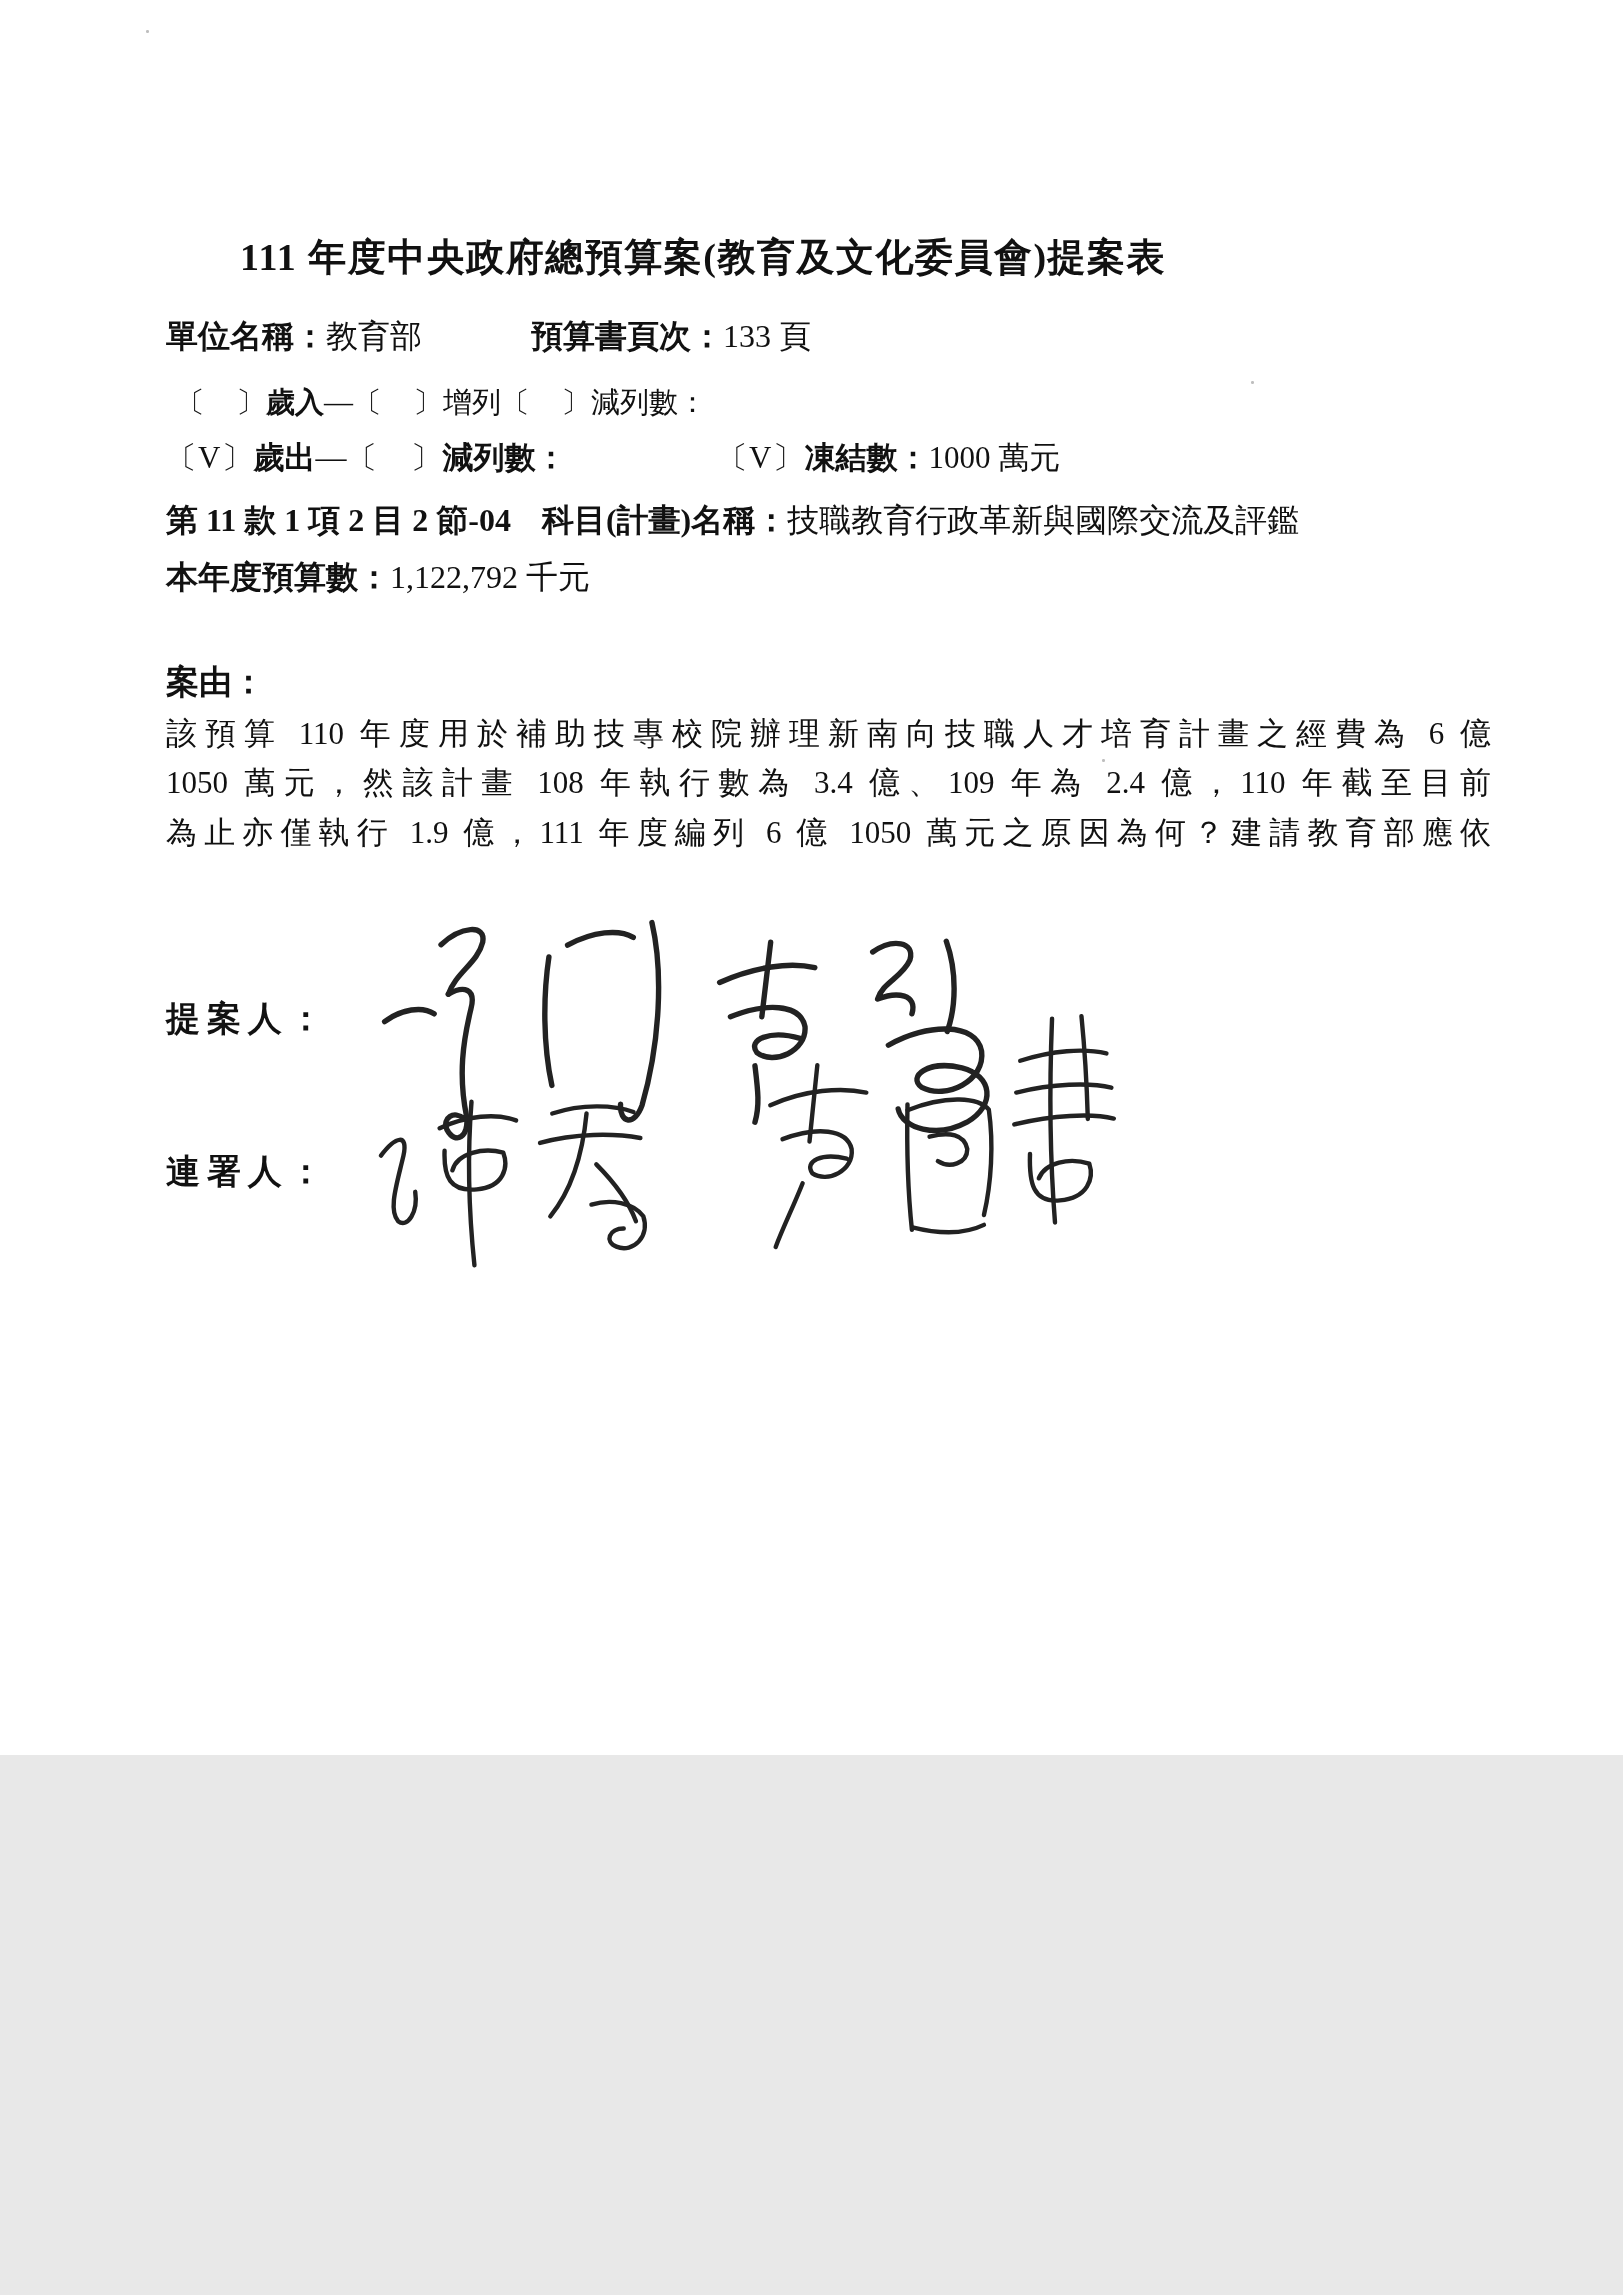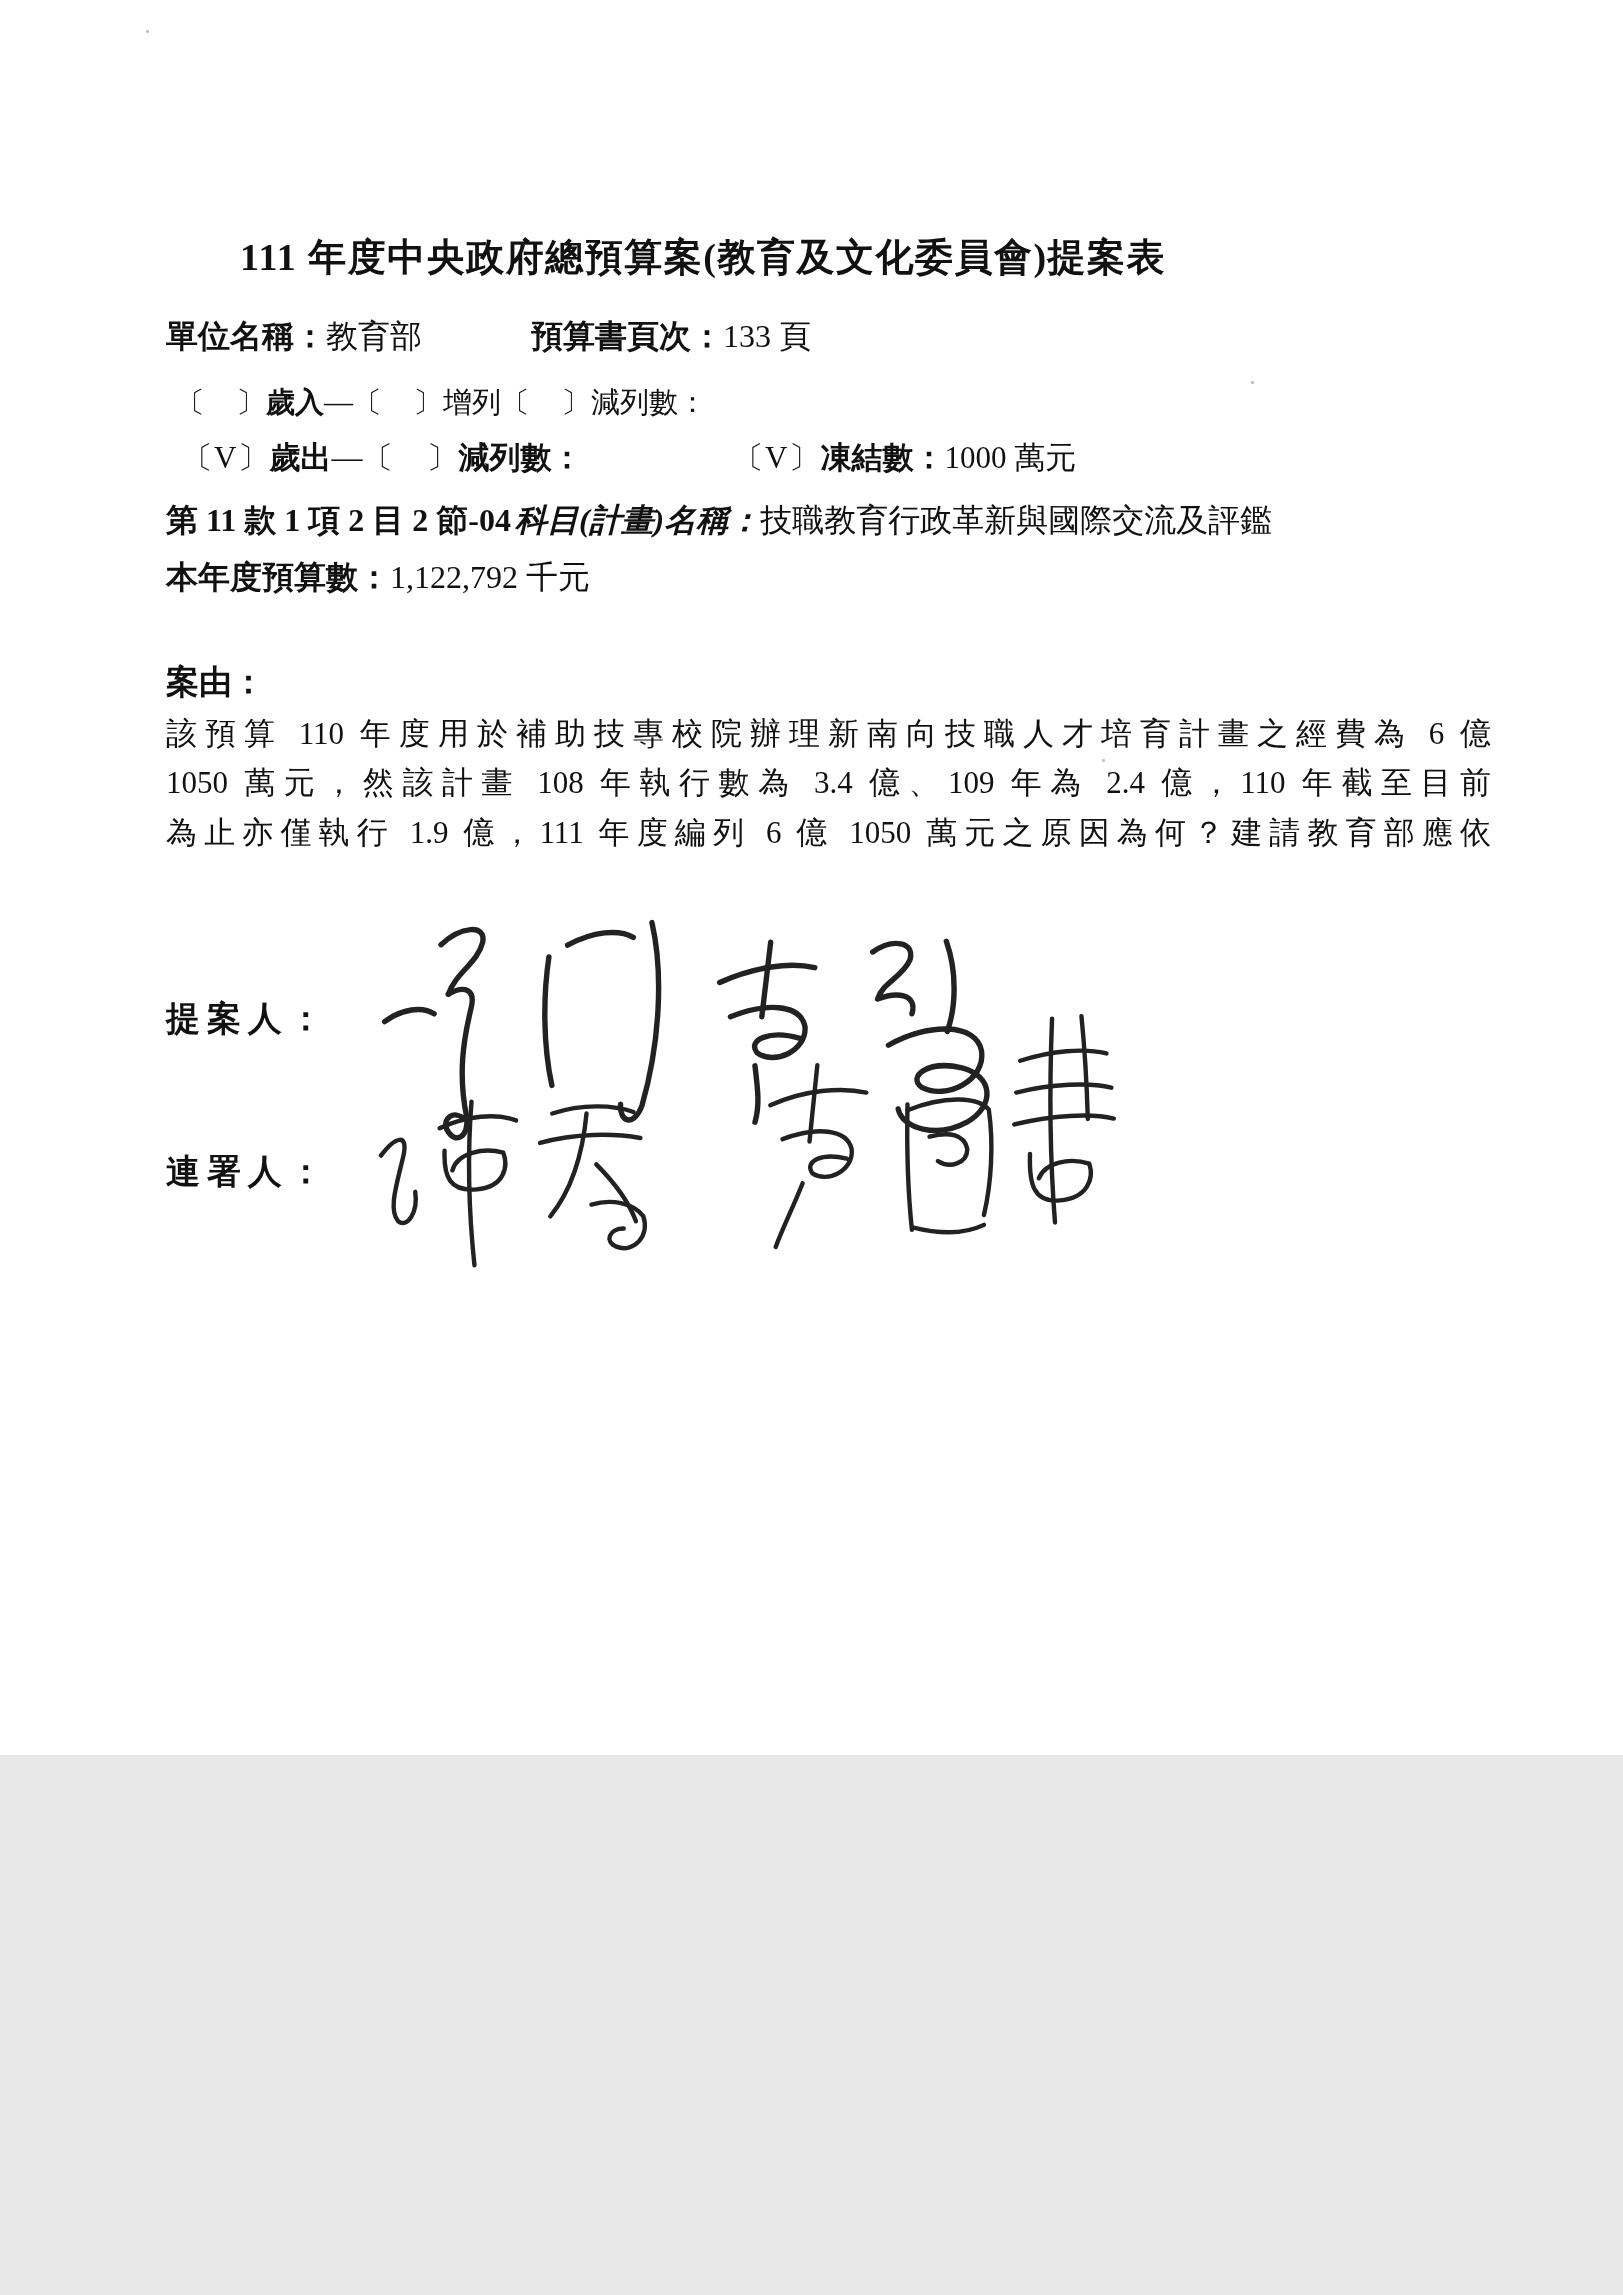--- a/index.html
+++ b/index.html
@@ -14,25 +14,25 @@
   .abs{position:absolute;}
   .b{font-weight:bold;}
   .line{white-space:nowrap;}
   #title{
     left:240px;top:232px;
     font-size:38px;font-weight:bold;letter-spacing:1.5px;
   }
   #unit-line{left:166px;top:315px;font-size:32px;width:1422px;}
   #unit-line .grp2{position:absolute;left:365px;top:0;text-align:right;}
   #cb-row-1{left:176px;top:383px;font-size:29px;}
-  #cb-row-2{left:182px;top:437px;font-size:31px;width:1177px;}
+  #cb-row-2{left:166px;top:437px;font-size:31px;width:1177px;}
   #cb-row-2 .grp2{position:absolute;left:551px;top:0;}
   .cb{font-weight:normal;letter-spacing:1px;}
   #item-line{left:166px;top:499px;font-size:32px;}
-  #item-line .subject-label{margin-left:4px;font-style:italic;}
+  #item-line .subject-label{margin-left:31px;}
   #budget-line{left:166px;top:556px;font-size:32px;}
   #case-label{left:166px;top:660px;font-size:33px;font-weight:bold;}
   .case-line{
     position:absolute;left:166px;width:1325px;
     font-size:31px;line-height:47px;white-space:nowrap;
   }
   .case-line.just{
     white-space:normal;
     text-align:justify;text-align-last:justify;
   }

